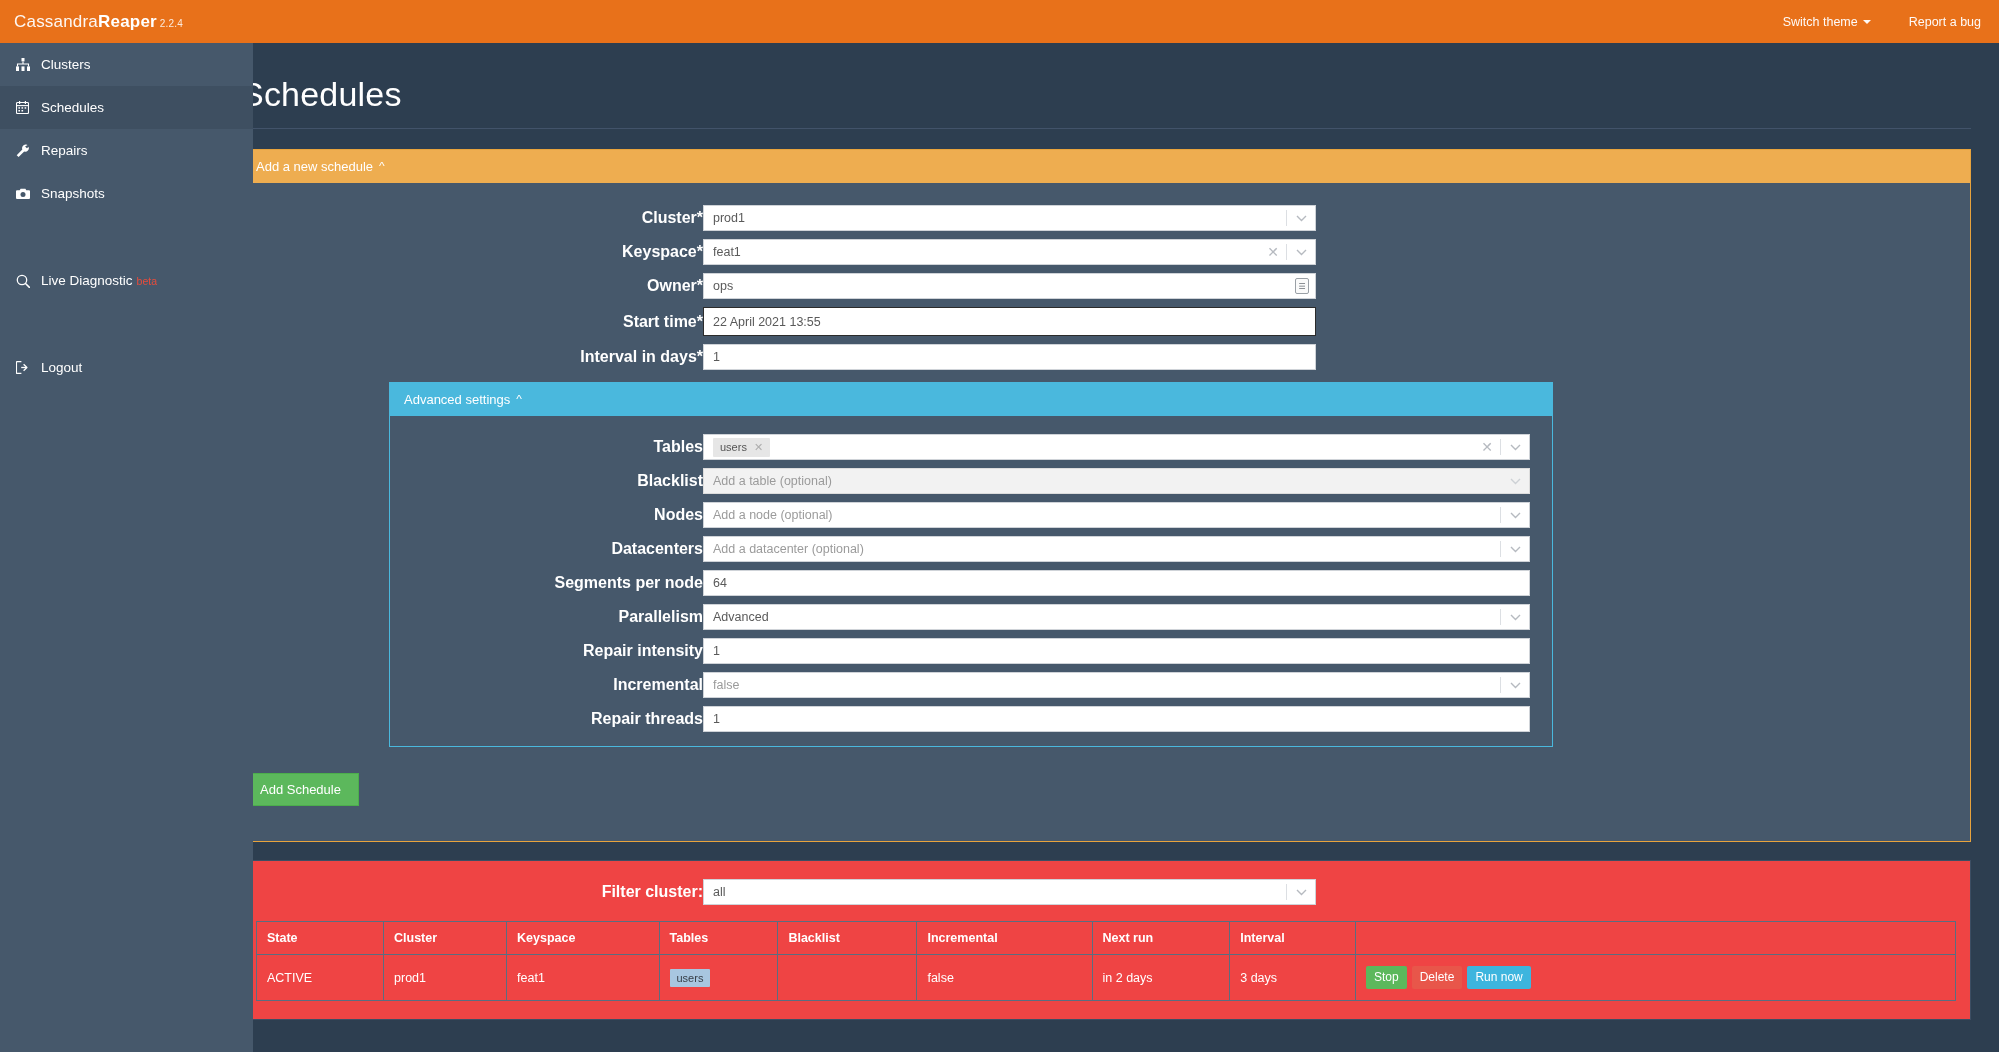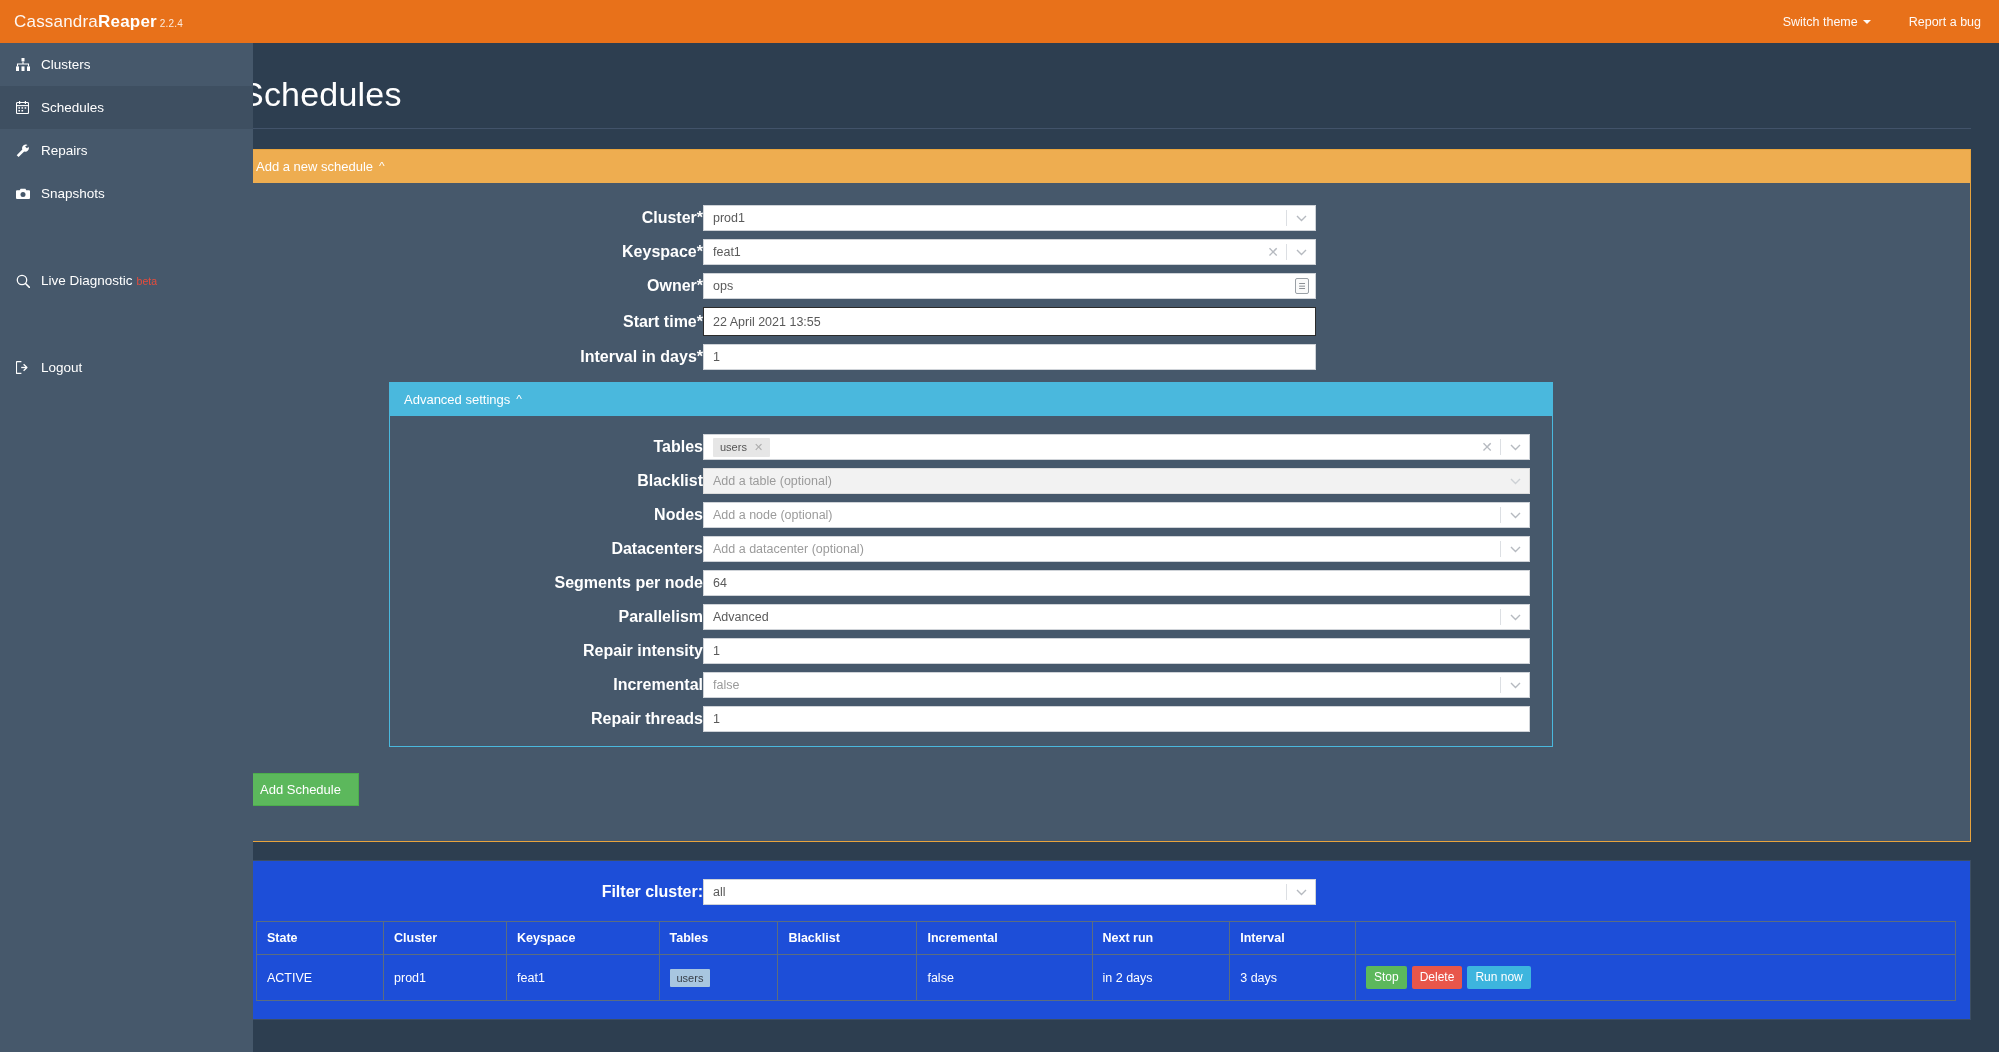--- a/index.html
+++ b/index.html
@@ -172,21 +172,21 @@
     background: #5cb85c; border: 1px solid #4cae4c;
     color: #ffffff; font-size: 13px;
     padding: 8px 17px; cursor: pointer;
     font-family: "Liberation Sans", sans-serif;
   }
 
   
   .panel2 {
     margin: 18px 28px 0 28px;
     border: 1px solid #3c4e63;
-    background: #1d4ed8;
+    background: #ef4444;
     padding: 18px 0 18px 0;
   }
   .filter-row { display: flex; align-items: center; margin-bottom: 16px; }
   .filter-row .flabel { width: 461px; }
   .filter-row .fctrl  { width: 613px; }
 
   
   .tbl-wrap { margin: 0 14px; }
   table.sched {
     width: 100%; border-collapse: collapse;

